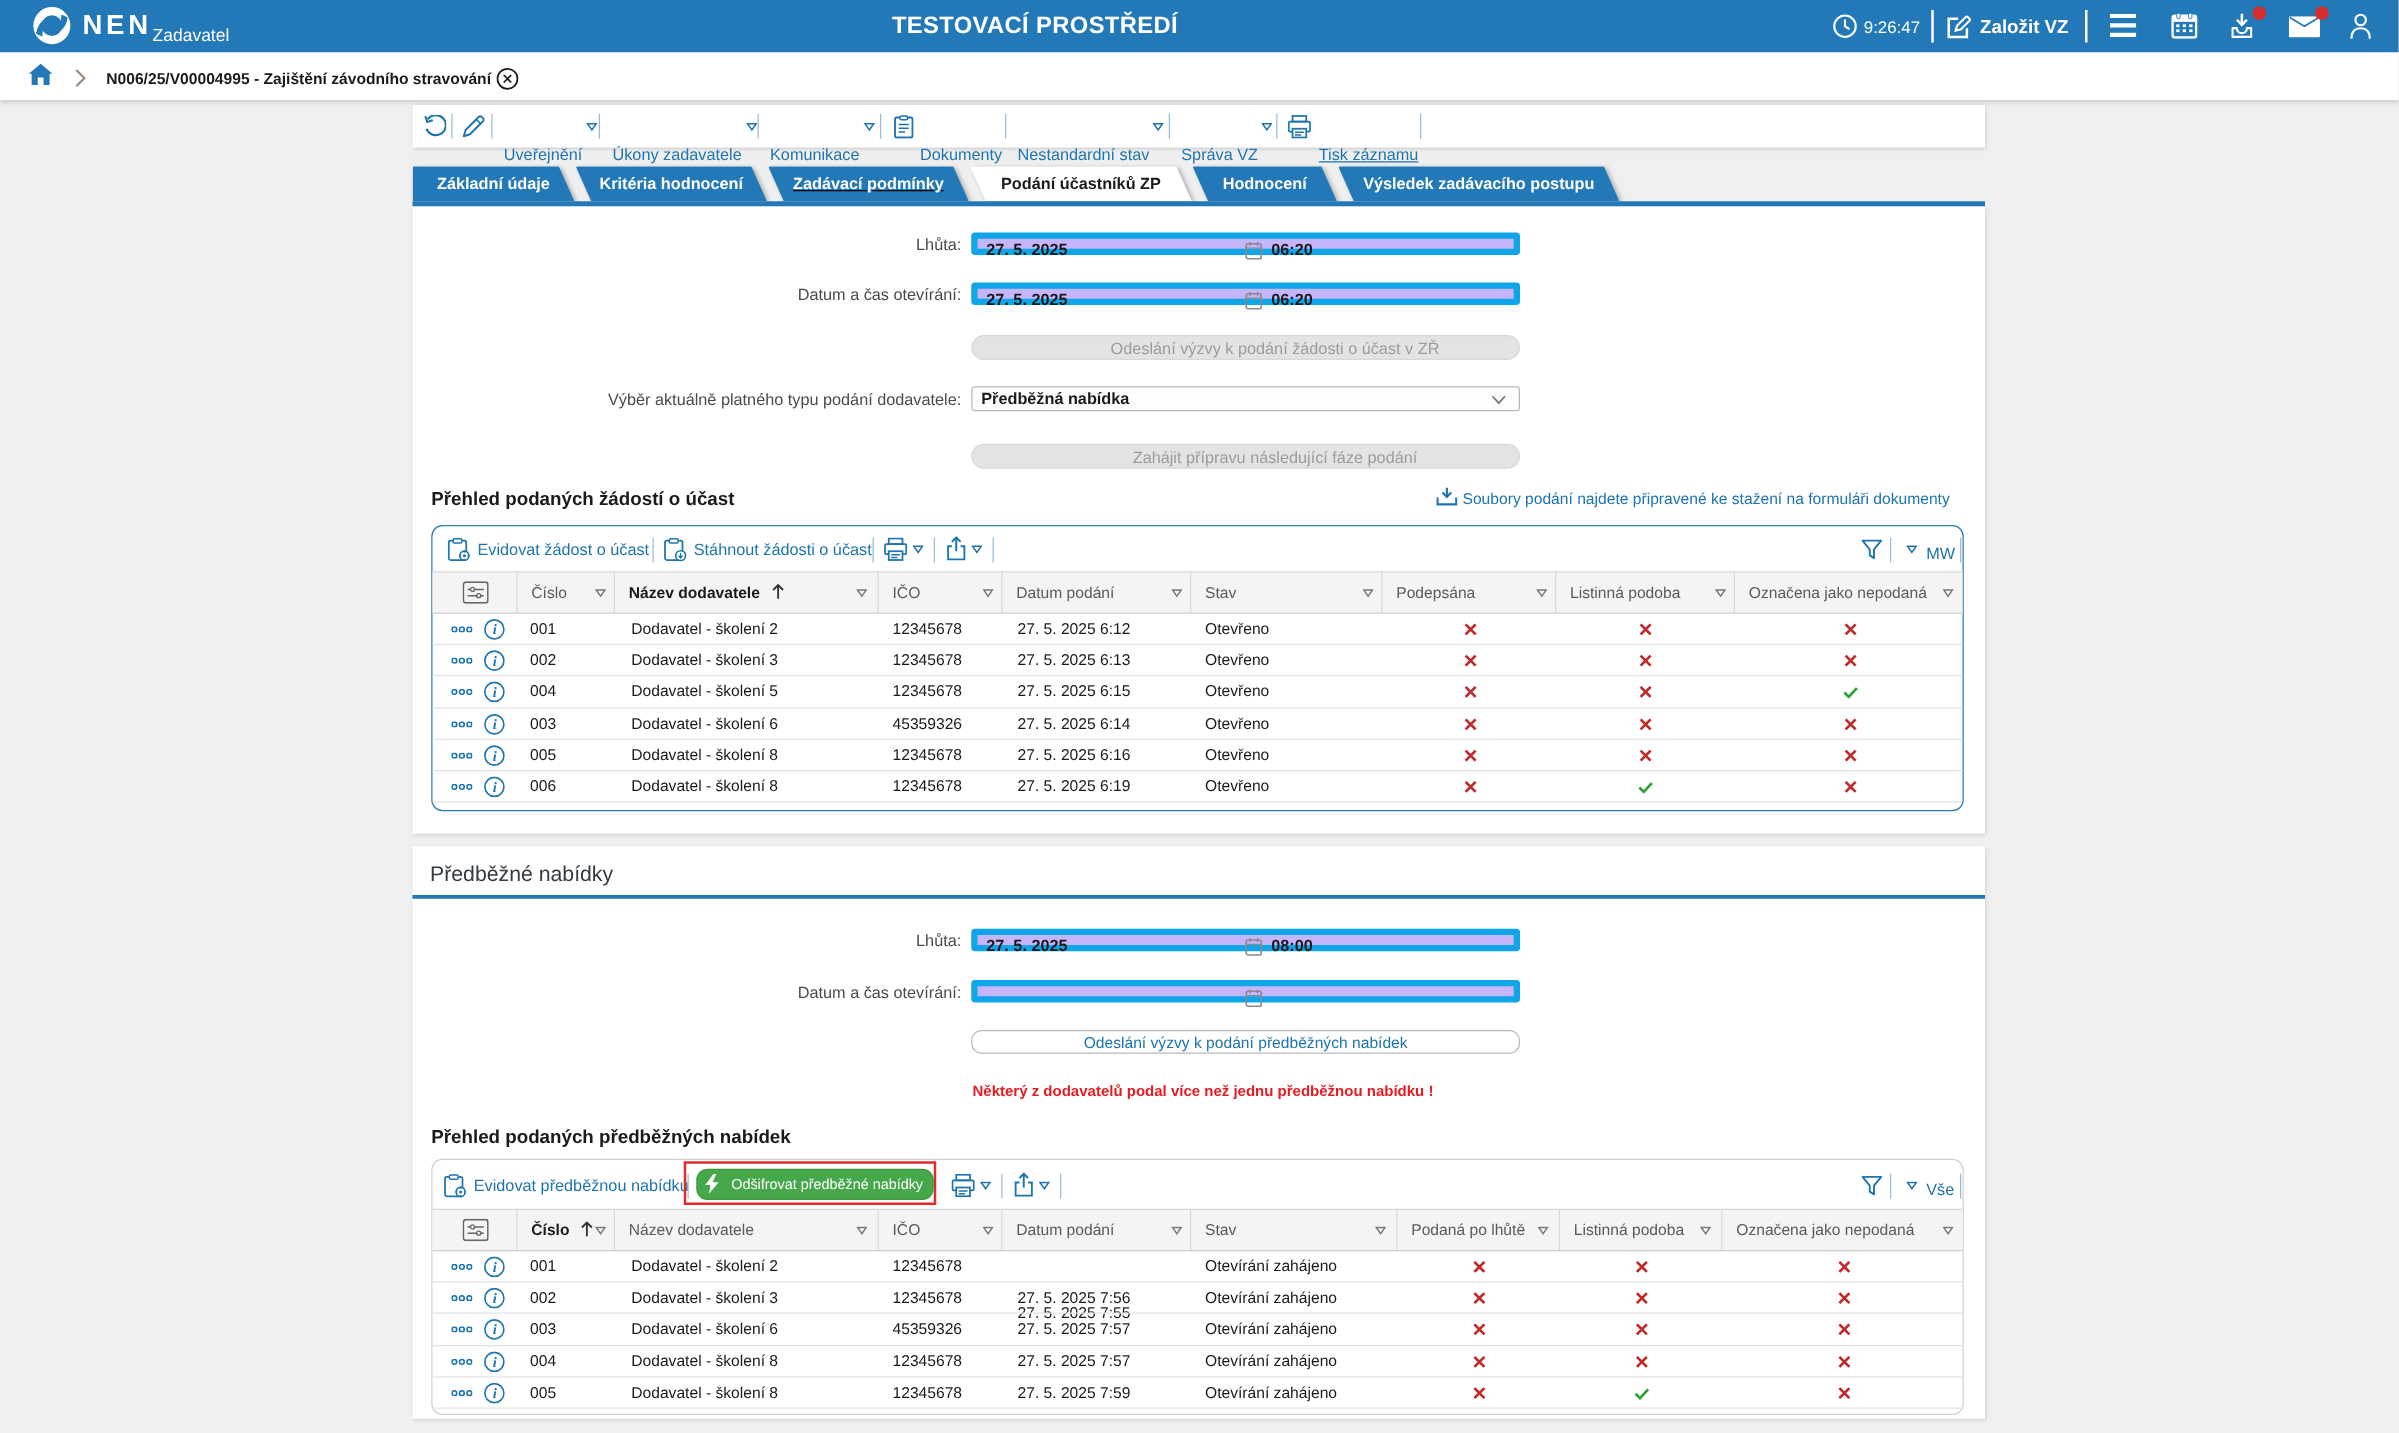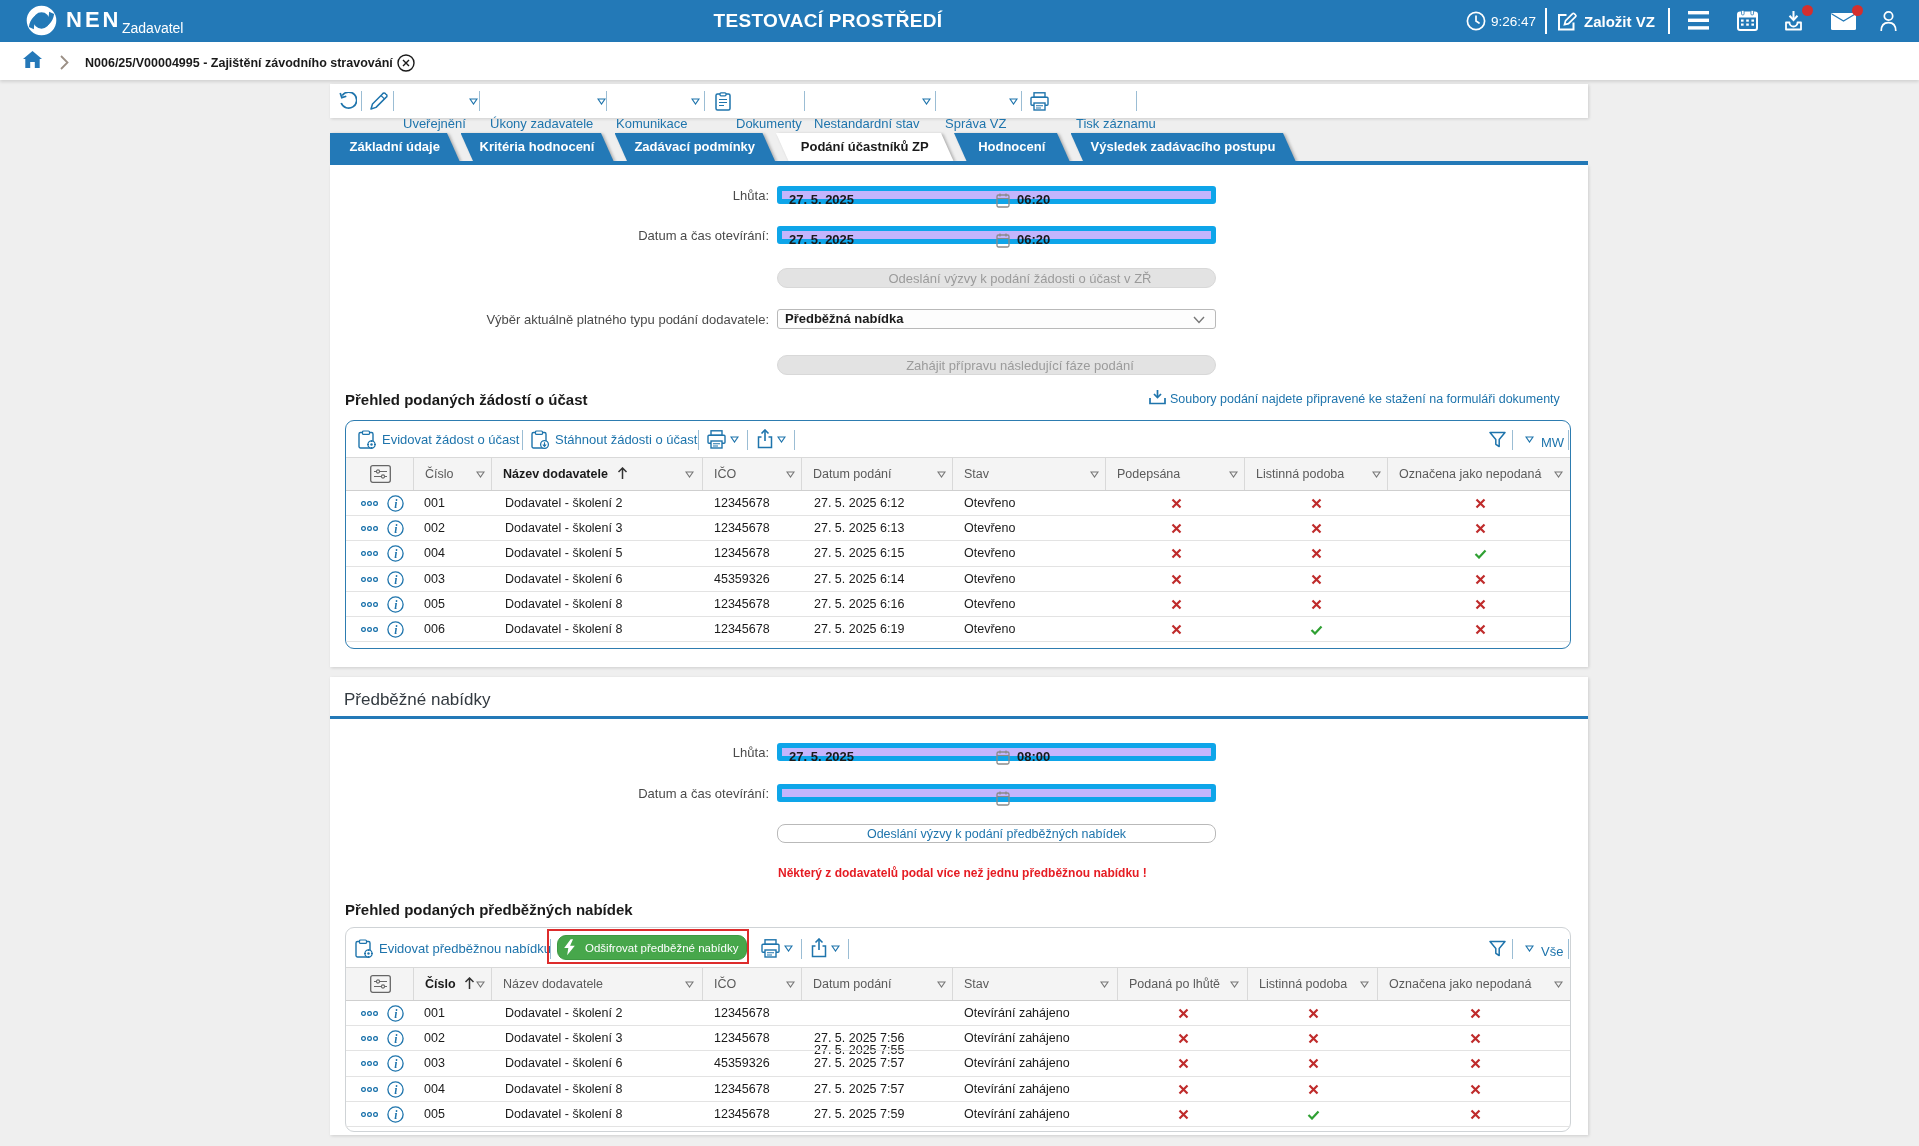--- a/index.html
+++ b/index.html
@@ -192,33 +192,33 @@
       <path d="M1 1 H8 L4.5 6 Z" fill="none" stroke="#1e74ac" stroke-width="1.2"></path>
     </svg>
   <div class="vsep" style="left:691px;"></div>
 
   <svg class="ico" style="left:700px;top:8px;" width="19" height="19" viewBox="0 0 19 19">
     <rect x="4" y="0.8" width="11" height="4.5" fill="none" stroke="#1e74ac" stroke-width="1.4"></rect>
     <rect x="1" y="5.3" width="17" height="8" rx="1" fill="none" stroke="#1e74ac" stroke-width="1.4"></rect>
     <rect x="4" y="11" width="11" height="7" fill="#fff" stroke="#1e74ac" stroke-width="1.4"></rect>
     <path d="M6 13.8 H13 M6 16 H11" stroke="#1e74ac" stroke-width="1.1"></path>
   </svg>
-  <span class="tb" style="left:746px;">Tisk záznamu</span>
+  <span class="tb" style="left:725px;text-decoration:underline;">Tisk záznamu</span>
   <div class="vsep" style="left:806px;"></div>
 </div>
 
 <div id="tabline"></div>
 <div id="tabs">
   <div class="tabw" style="left:0; width:129.5px;">
       <div class="tab first">Základní údaje</div>
     </div>
   <div class="tabw" style="left:130.5px; width:153px;">
       <div class="tab">Kritéria hodnocení</div>
     </div>
-  <div class="tabw" style="left:284.5px; width:160.5px;">
+  <div class="tabw" style="left:284.5px; width:160.5px;text-decoration:underline;">
       <div class="tab">Zadávací podmínky</div>
     </div>
   <div class="tabw" style="left:446px; width:177.5px;">
       <div class="tab active">Podání účastníků ZP</div>
     </div>
   <div class="tabw" style="left:624px; width:115.5px;">
       <div class="tab">Hodnocení</div>
     </div>
   <div class="tabw" style="left:740.5px; width:225px;">
       <div class="tab">Výsledek zadávacího postupu</div>

